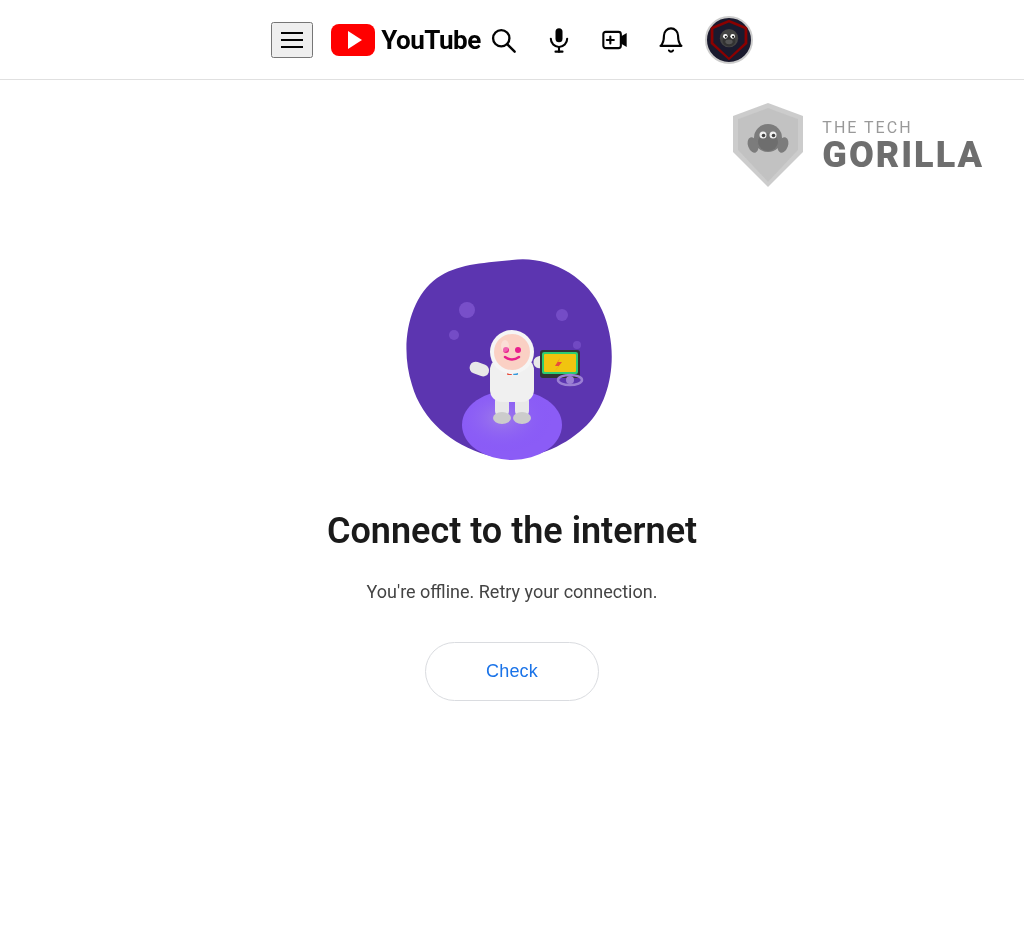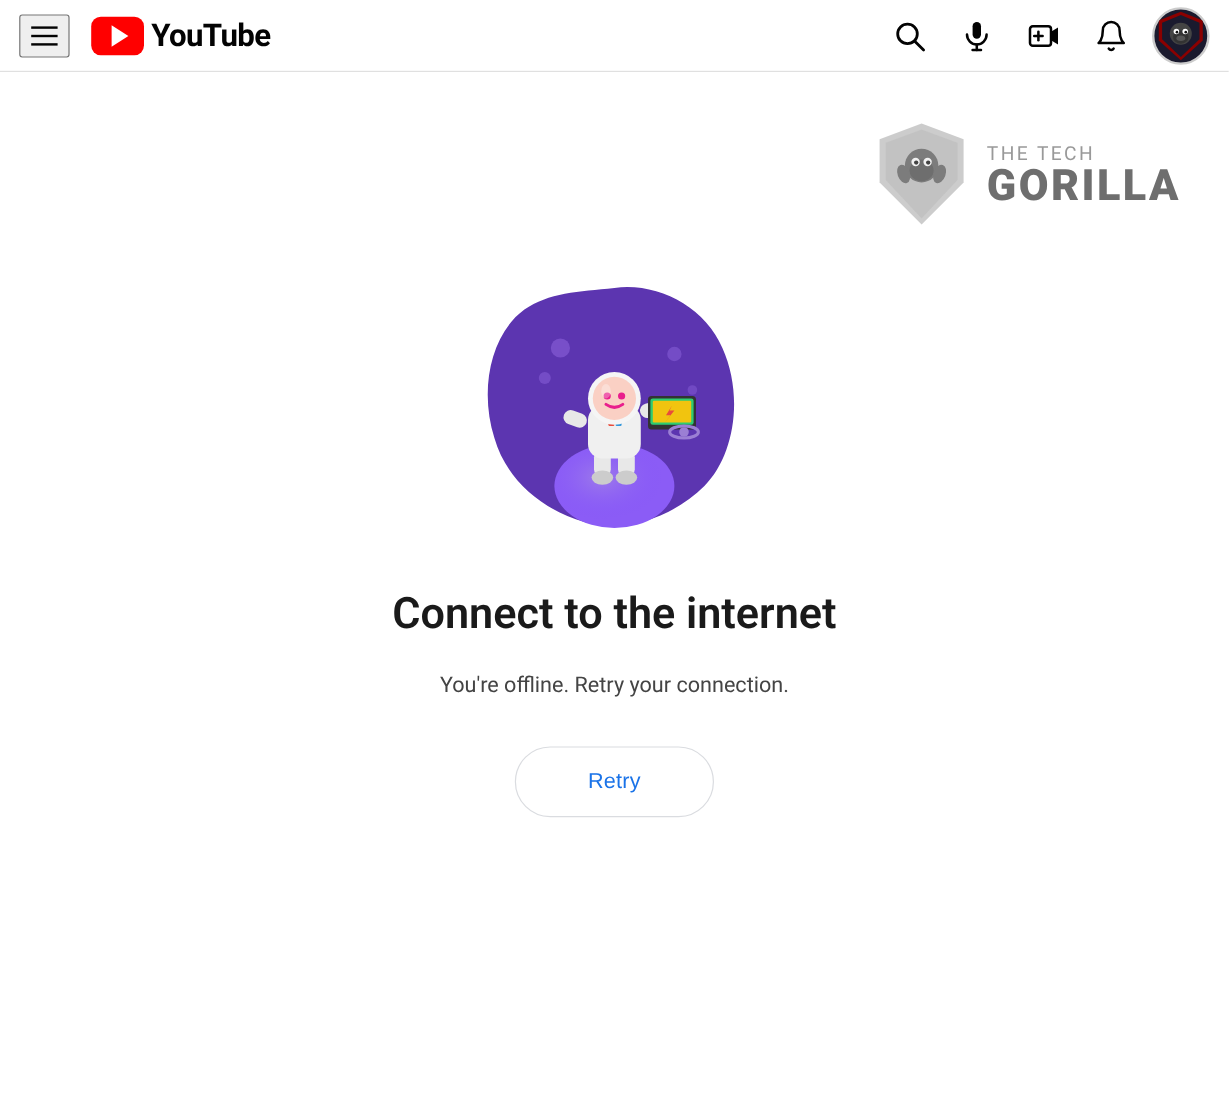--- a/index.html
+++ b/index.html
@@ -14,23 +14,23 @@
       width: 1024px;
       height: 933px;
       overflow: hidden;
       position: relative;
     }
 
     
     .header {
       display: flex;
       align-items: center;
-      justify-content: space-between;
+      justify-content: center;
       padding: 0 16px;
-      height: 60px;
+      height: 80px;
       border-bottom: 1px solid #e0e0e0;
       background: #ffffff;
     }
 
     .header-left {
       display: flex;
       align-items: center;
       gap: 18px;
     }
 
@@ -362,14 +362,14 @@
       <radialGradient id="planetGrad" cx="40%" cy="40%">
         <stop offset="0%" stop-color="#b39ddb"></stop>
         <stop offset="100%" stop-color="#7c4dff" stop-opacity="0"></stop>
       </radialGradient>
     </defs>
   </svg>
 
   <h1 class="error-title">Connect to the internet</h1>
   <p class="error-subtitle">You're offline. Retry your connection.</p>
 
-  <button class="retry-btn">Retry</button>
+  <button class="retry-btn">Check</button>
 </main>
 
 </body></html>

